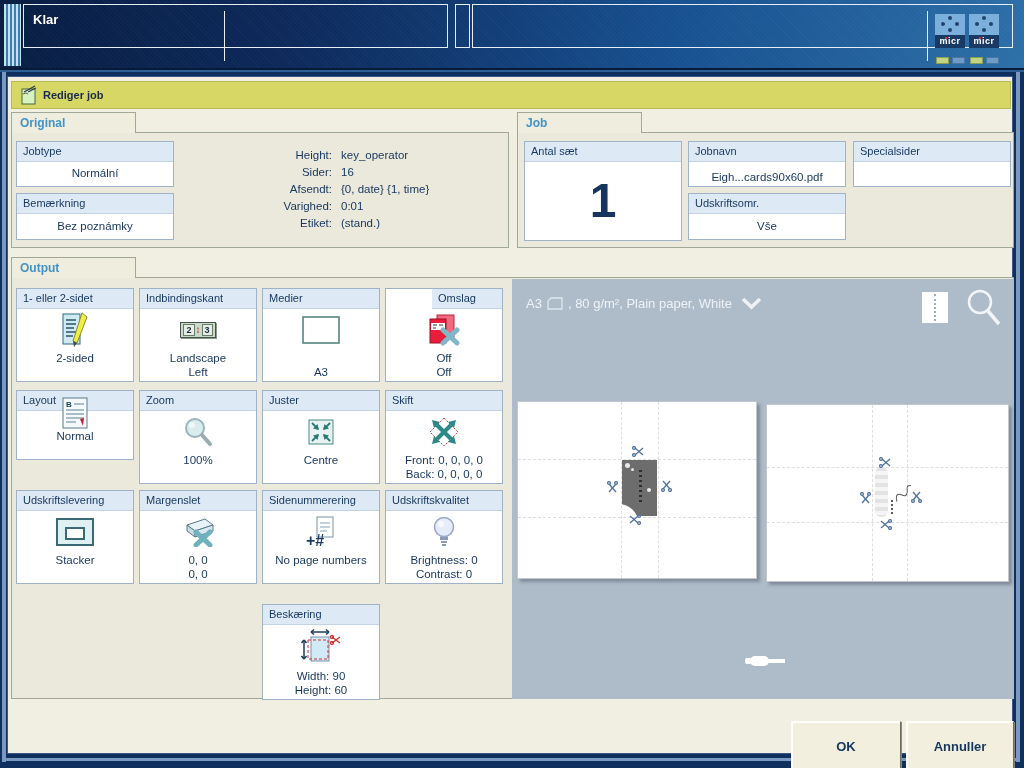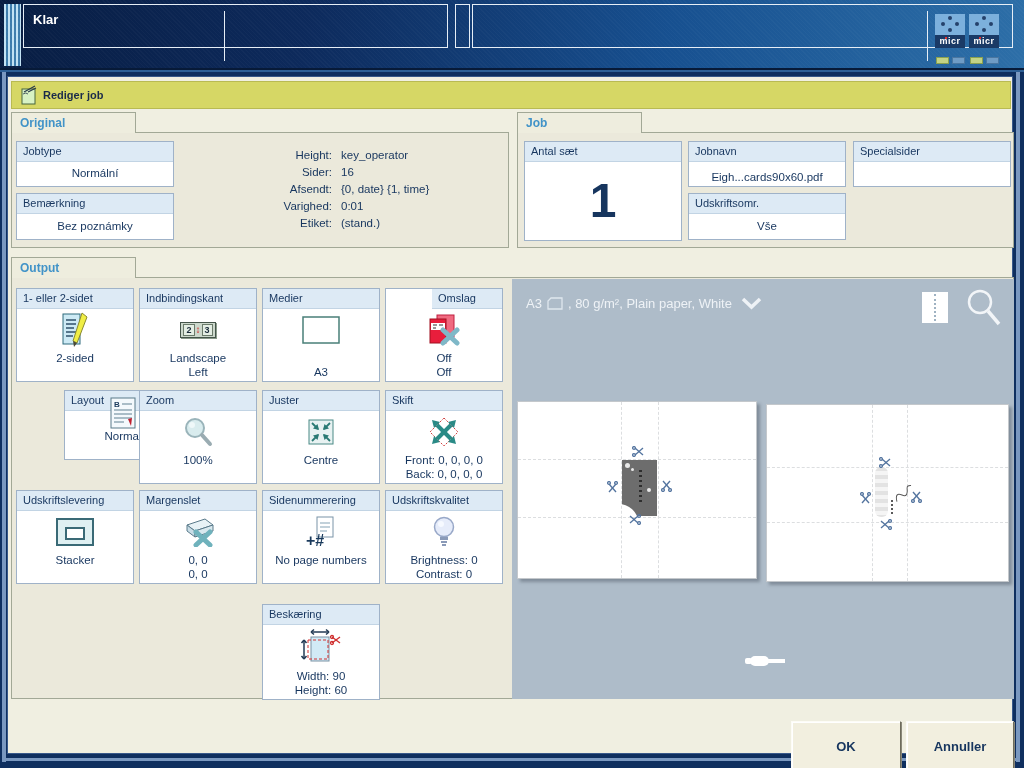--- a/index.html
+++ b/index.html
@@ -330,21 +330,21 @@
               </g>
           </svg>
         </div>
         <div class="tval">
             <div>Off</div>
             <div>Off</div>
           </div>
       </div>
     </div>
 
-    <div class="tile" style="left:4px; top:112px; width:118px; height:70px;margin-left:48px;">
+    <div class="tile" style="left:4px; top:112px; width:118px; height:70px;">
       <div class="tile-h">Layout</div>
       <div class="tile-b">
         <div class="ticon-wrap">
           <svg width="26" height="32">
             <rect x="1" y="1" width="24" height="30" fill="#f4f9fc" stroke="#5a7a8a"></rect>
             <text x="4" y="10" font-size="8" font-weight="bold" fill="#1a3a5c">B</text>
             <g stroke="#8aa4b0" stroke-width="1.4">
               <line x1="12" y1="7" x2="22" y2="7"></line>
                 <line x1="4" y1="13" x2="22" y2="13"></line>
               <line x1="4" y1="17" x2="22" y2="17"></line>

